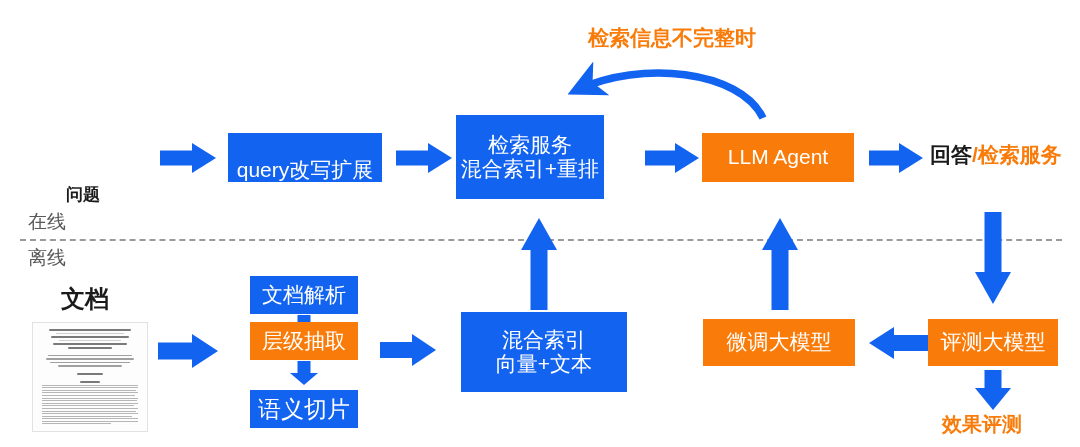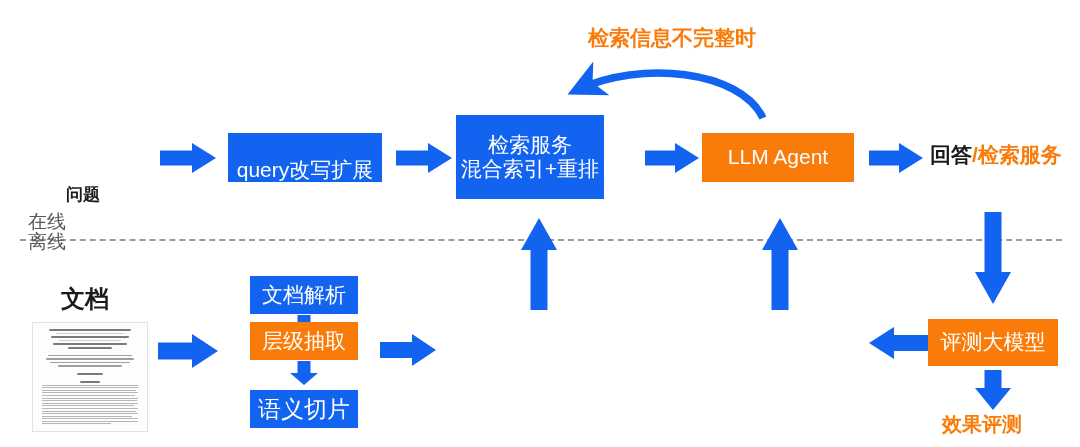--- a/index.html
+++ b/index.html
@@ -167,21 +167,21 @@
   </div>
 
   <div class="plain-label" style="left:930px; top:143px; font-size:21px;">
     <span>回答</span><span class="orange-text" style="color:#F97C0A;">/</span><span style="color:#F97C0A;">检索服务</span>
   </div>
 
   <div class="phase-label" style="left:28px; top:209px; font-size:19px;">在线</div>
 
   <div class="divider" style="left:20px; top:239px; width:1042px;"></div>
 
-  <div class="phase-label" style="left:28px; top:229px; font-size:19px;">离线</div>
+  <div class="phase-label" style="left:28px; top:245px; font-size:19px;">离线</div>
 
   <div class="arrow up" style="left:521px; top:218px; width:36px; height:92px;">
     <div class="shaft" style="width:17px; height:62px;"></div>
     <div class="head" style="border-left-width:18px; border-right-width:18px; border-bottom-width:32px;"></div>
   </div>
 
   <div class="arrow up" style="left:762px; top:218px; width:36px; height:92px;">
     <div class="shaft" style="width:17px; height:62px;"></div>
     <div class="head" style="border-left-width:18px; border-right-width:18px; border-bottom-width:32px;"></div>
   </div>
@@ -252,21 +252,28 @@
 
   <div class="box blue" style="left:250px; top:390px; width:108px; height:38px; font-size:23px;">
     <span>语义切片</span>
   </div>
 
   <div class="arrow right" style="left:380px; top:334px; width:56px; height:32px;">
     <div class="shaft" style="width:34px; height:16px;"></div>
     <div class="head" style="border-top-width:16px; border-bottom-width:16px; border-left-width:24px;"></div>
   </div>
 
-
+  <div class="box blue" style="left:461px; top:312px; width:166px; height:80px; font-size:21px;">
+    <span>混合索引</span>
+    <span>向量+文本</span>
+  </div>
+
+  <div class="box orange" style="left:703px; top:319px; width:152px; height:47px; font-size:21px;">
+    <span>微调大模型</span>
+  </div>
 
   <div class="arrow left" style="left:869px; top:327px; width:62px; height:32px;">
     <div class="shaft" style="width:38px; height:16px;"></div>
     <div class="head" style="border-top-width:16px; border-bottom-width:16px; border-right-width:25px;"></div>
   </div>
 
   <div class="box orange" style="left:928px; top:319px; width:130px; height:47px; font-size:21px;">
     <span>评测大模型</span>
   </div>
 

